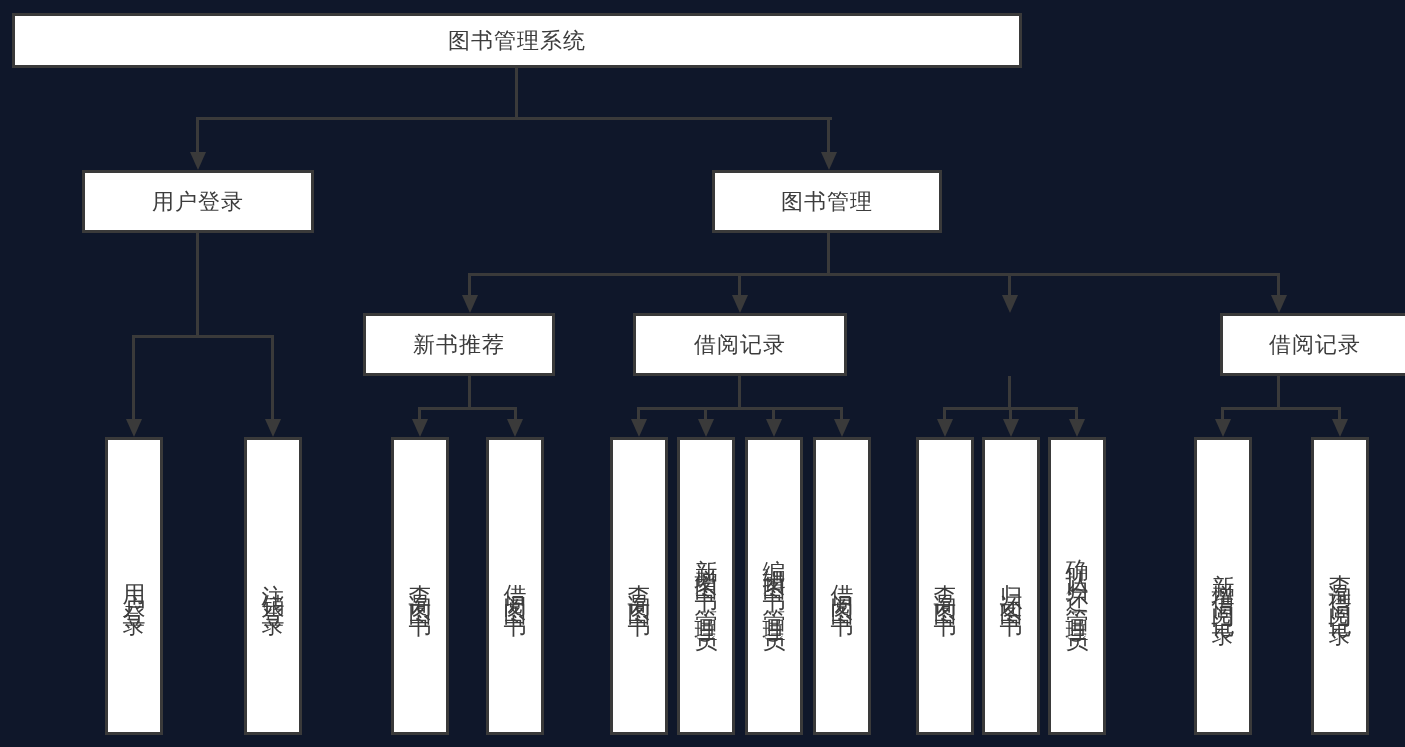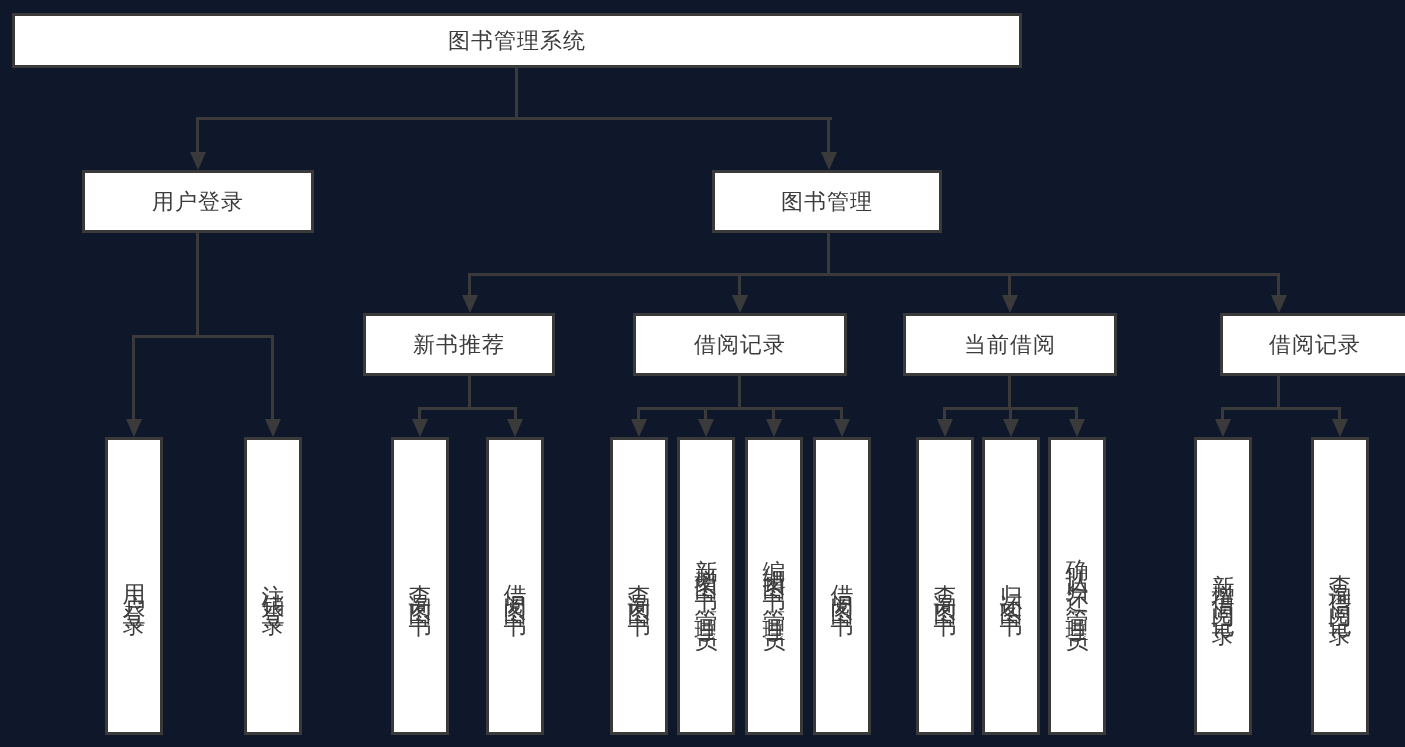--- a/index.html
+++ b/index.html
@@ -47,23 +47,20 @@
   </div>
 
   <div class="box hbox" style="left:363px;top:313px;width:192px;height:63px">
     <span>新书推荐</span>
   </div>
 
   <div class="box hbox" style="left:633px;top:313px;width:214px;height:63px">
     <span>借阅记录</span>
   </div>
 
-  <div class="box hbox" style="left:903px;top:313px;width:214px;height:63px">
-    <span>当前借阅</span>
-  </div>
 
   <div class="box hbox" style="left:1220px;top:313px;width:190px;height:63px">
     <span>借阅记录</span>
   </div>
 
   <div class="box vbox" style="left:105px;top:437px;width:58px;height:298px">
     <span>用户登录</span>
   </div>
   <div class="box vbox" style="left:244px;top:437px;width:58px;height:298px">
     <span>注销登录</span>

